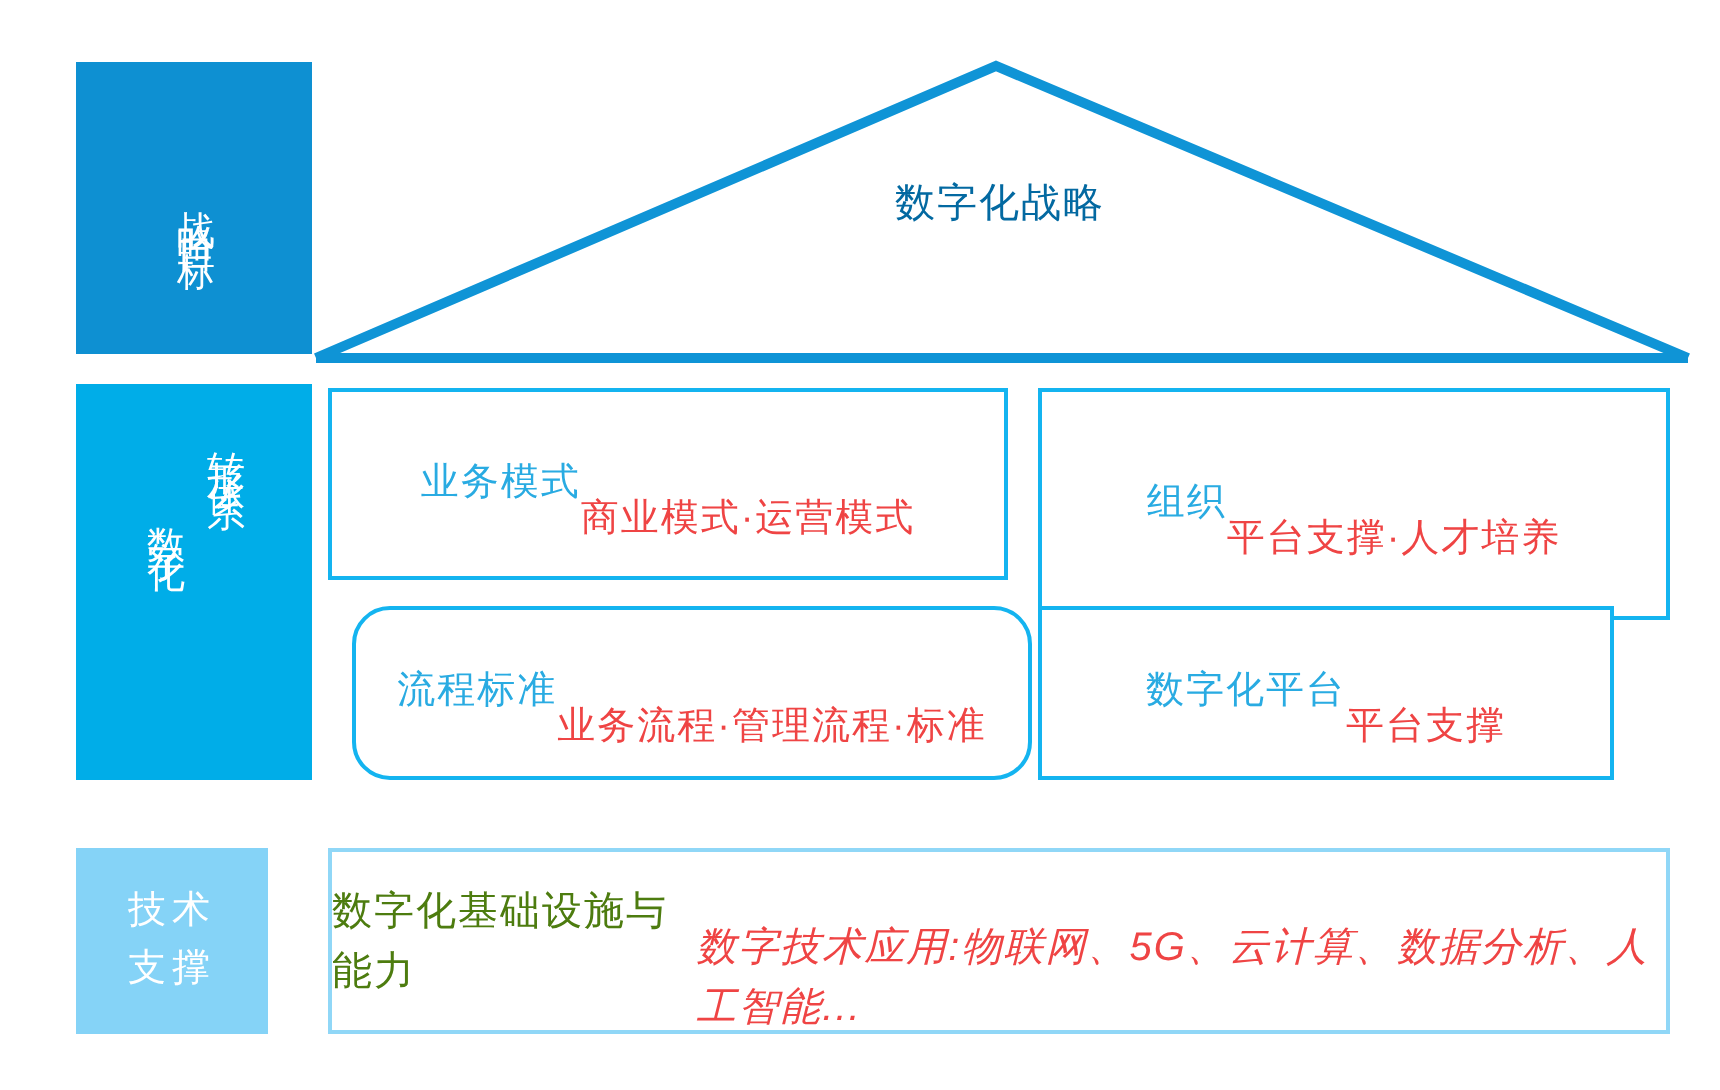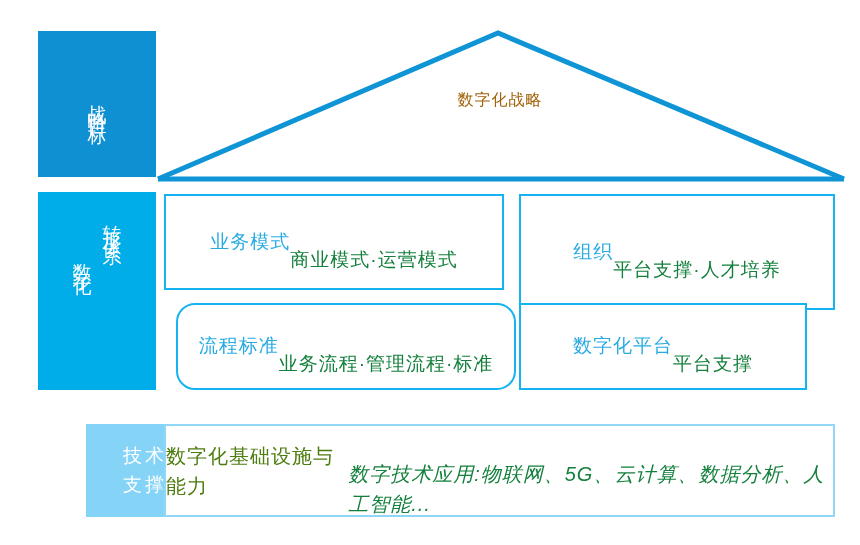--- a/index.html
+++ b/index.html
@@ -23,23 +23,22 @@
   }
   .pillar-strategy{
     left:38px; top:31px; width:118px; height:146px;
     background:#0e90d2;
   }
   .pillar-digital{
     left:38px; top:192px; width:118px; height:198px;
     background:#00ade8;
   }
   .pillar-tech{
-    left:38px; top:424px; width:118px; height:93px;
+    left:38px; top:424px; width:96px; height:93px;
     background:#85d3f7;
-    margin-left:48px;
   }
 
   
   .vtext{
     writing-mode:vertical-rl;
     text-orientation:upright;
     letter-spacing:7px;
     font-size:19px;
     line-height:1.05;
     white-space:nowrap;
@@ -80,22 +79,22 @@
   #roof{position:absolute;left:155px;top:24px;width:692px;height:162px;}
 
   .roof-label{
     position:absolute;
     left:300px; top:88px;
     width:400px;
     text-align:center;
     line-height:1.45;
   }
   .roof-title{
-    color:#a16207;
-    font-size:16px;
+    color:#0369a1;
+    font-size:20px;
     letter-spacing:1px;
   }
   .roof-sub{
     color:#58595b;
     font-size:20px;
     letter-spacing:1px;
   }
 
   
   .box{
@@ -108,21 +107,21 @@
     align-items:center;
     justify-content:center;
   }
   .box-title{
     color:#29abe2;
     font-size:19px;
     letter-spacing:1px;
     line-height:1.5;
   }
   .box-sub{
-    color:#15803d;
+    color:#ef4444;
     font-size:19px;
     letter-spacing:1px;
     line-height:1.5;
     margin-top:36px;
   }
 
   #box-business{ left:164px; top:194px; width:340px; height:96px; }
   #box-org{      left:519px; top:194px; width:316px; height:116px; }
   #box-process{  left:176px; top:303px; width:340px; height:87px;border-radius:19px; }
   #box-platform{ left:519px; top:303px; width:288px; height:87px; }

